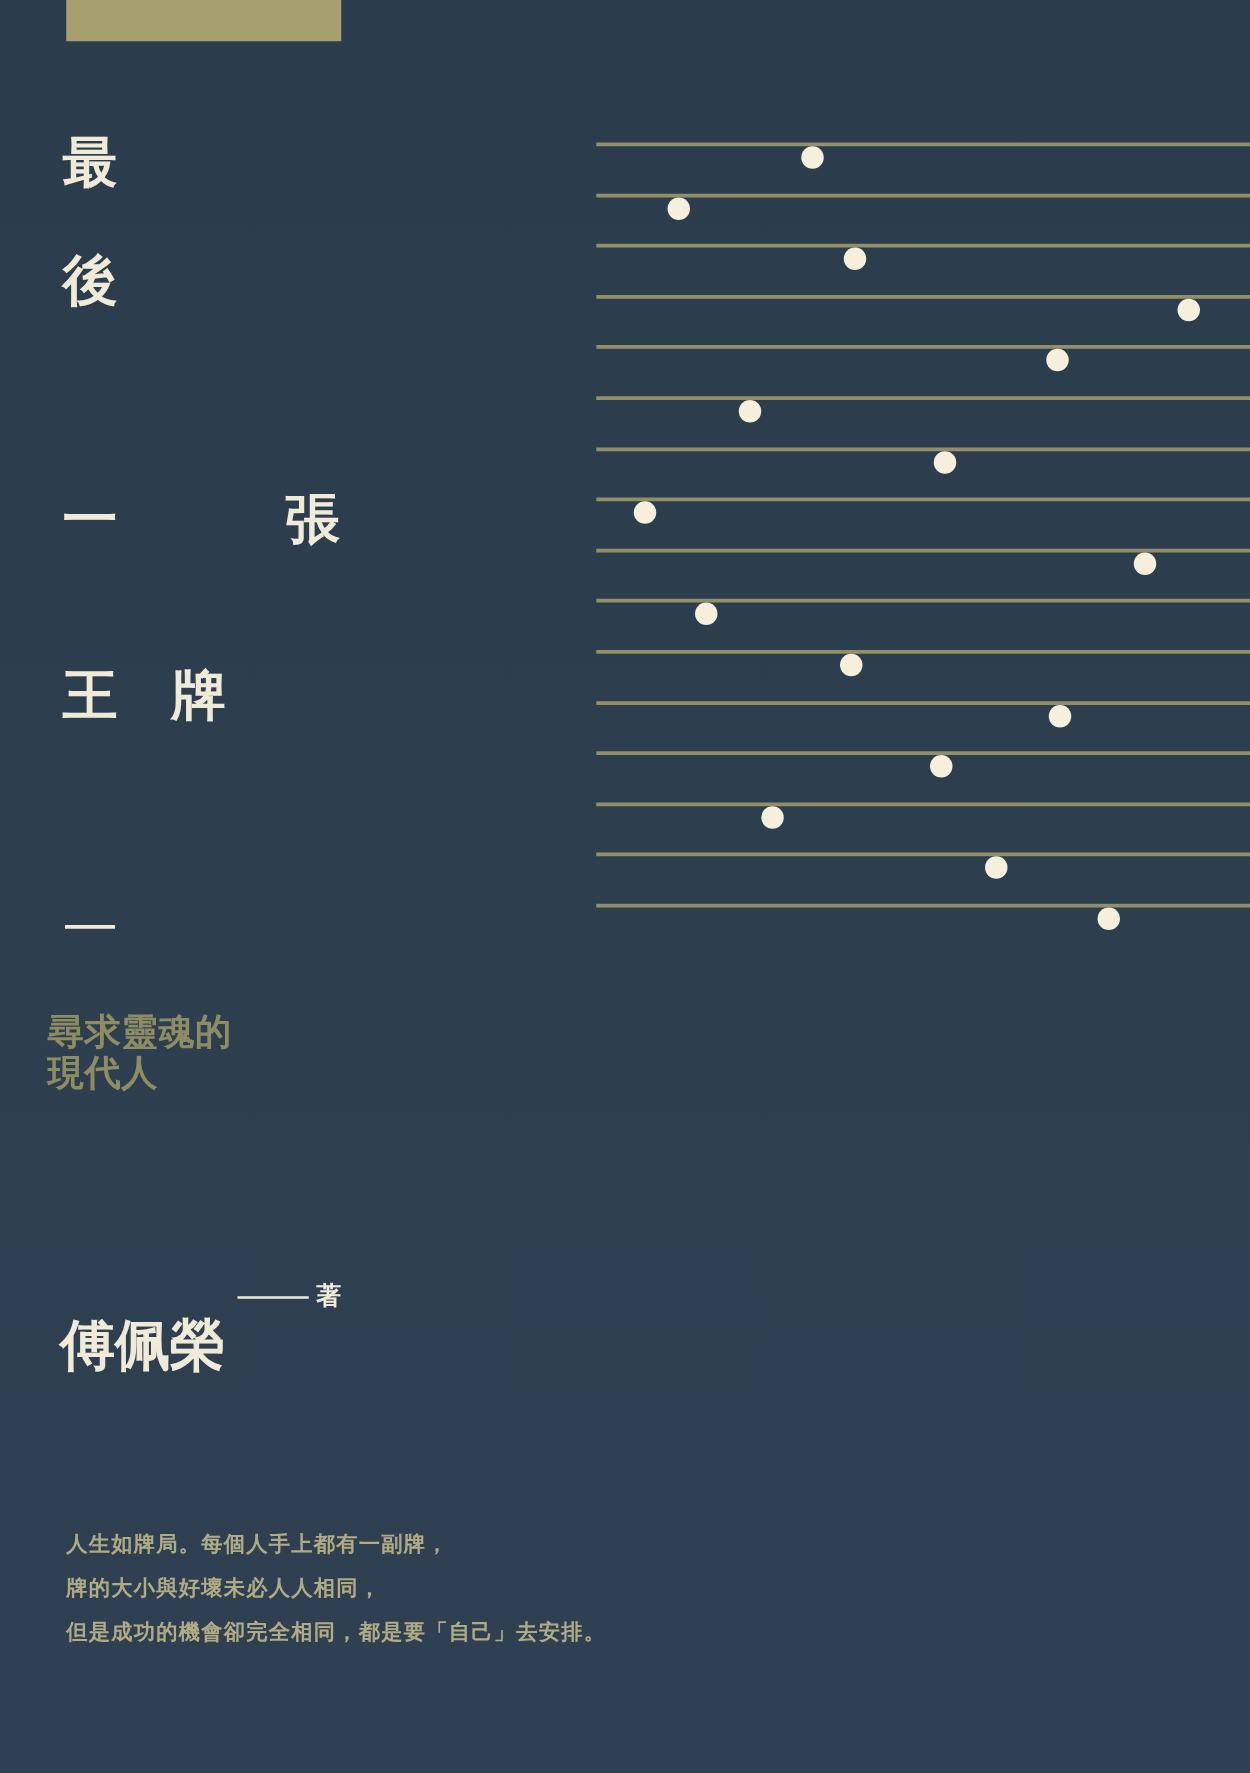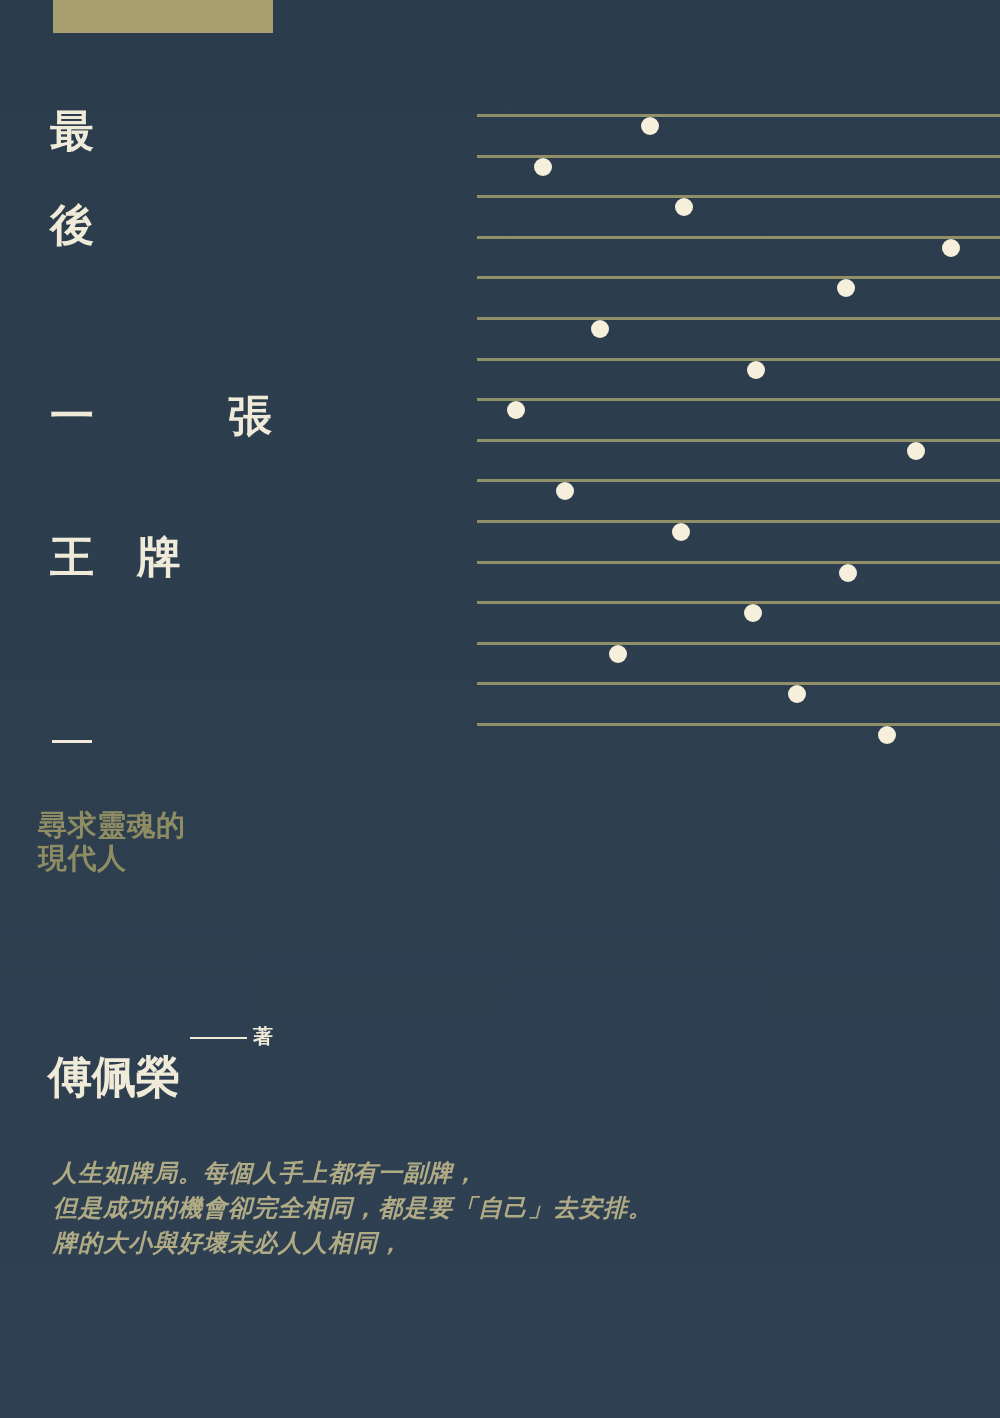--- a/index.html
+++ b/index.html
@@ -66,26 +66,25 @@
   }
   .author-role {
     position: absolute;
     left: 253px; top: 1026px;
     font-size: 20px;
     line-height: 1;
     font-weight: bold;
   }
   .quote {
     position: absolute;
-    left: 53px; top: 1156px;
-    font-size: 24px;
+    left: 53px; top: 1219px;
+    font-size: 17px;
     line-height: 35px;
     font-weight: bold;
     letter-spacing: 1px;
-    font-style: italic;
   }
   .quote p { margin: 0; }
 </style>
 </head>
 <body>
 
 <div class="cover">
 
   <div class="top-rect" style="background: rgb(167, 159, 109);"></div>
 
@@ -139,17 +138,17 @@
     <div>尋求靈魂的</div>
     <div>現代人</div>
   </div>
 
   <div class="author-name" style="color: rgb(240, 235, 216);">傅佩榮</div>
   <div class="author-dash" style="background: rgb(240, 235, 216);"></div>
   <div class="author-role" style="color: rgb(240, 235, 216);">著</div>
 
   <div class="quote" style="color: rgb(176, 171, 133);">
     <p>人生如牌局。每個人手上都有一副牌，</p>
+    <p>牌的大小與好壞未必人人相同，</p>
     <p>但是成功的機會卻完全相同，都是要「自己」去安排。</p>
-    <p>牌的大小與好壞未必人人相同，</p>
   </div>
 
 </div>
 
 </body></html>

